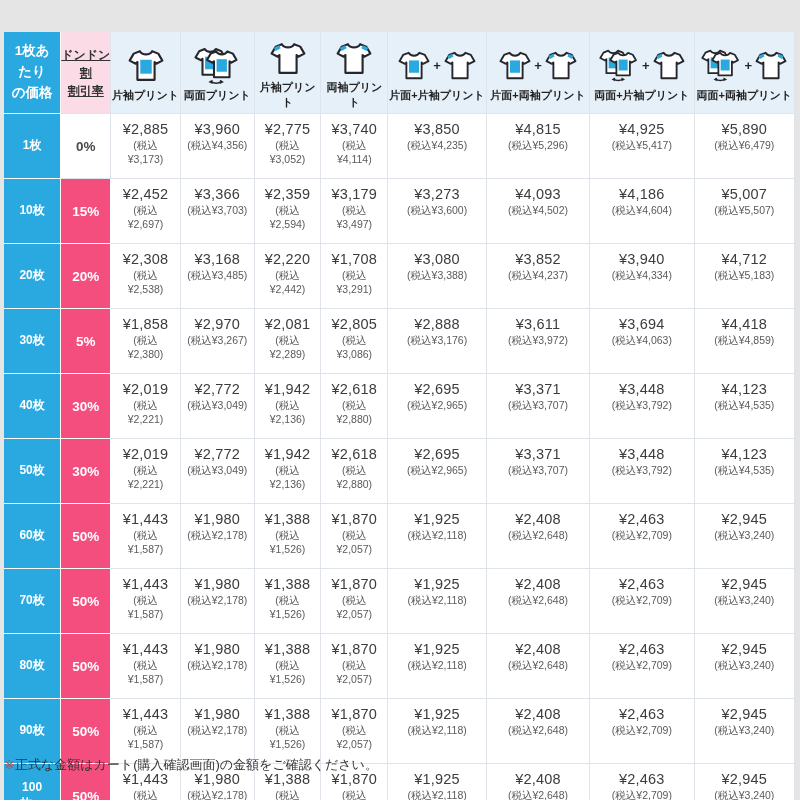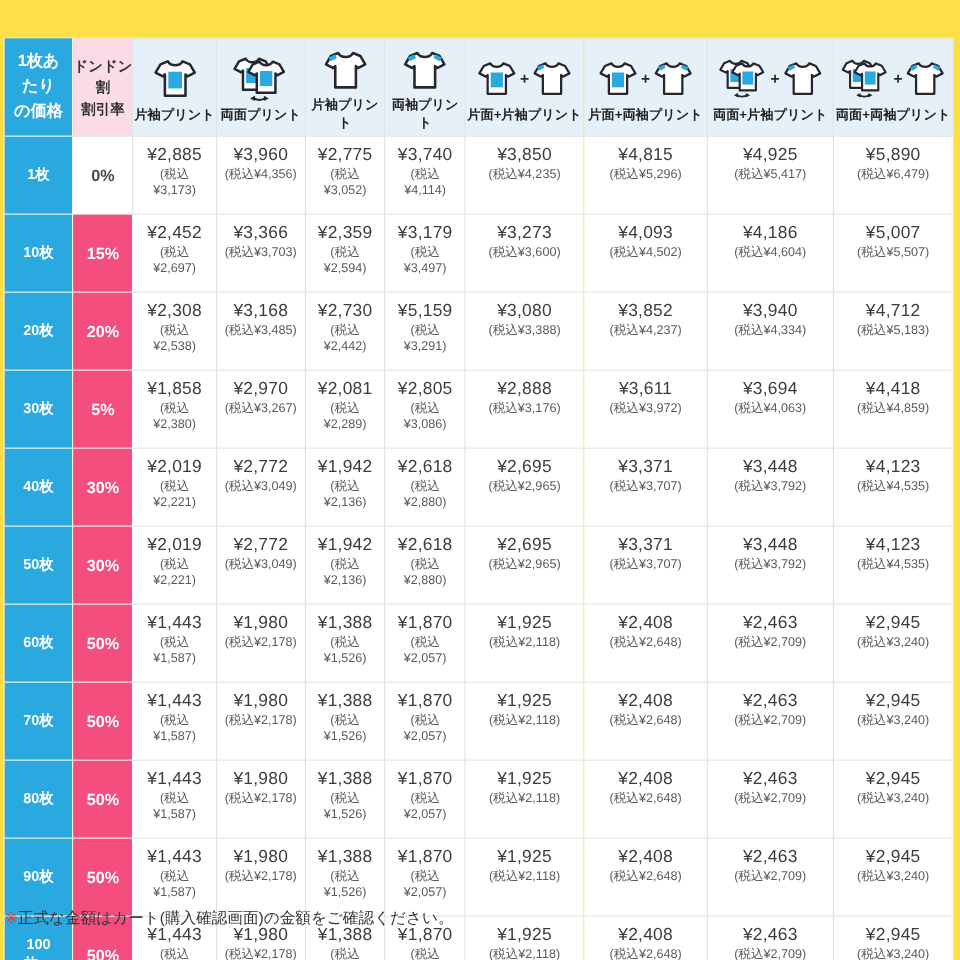--- a/index.html
+++ b/index.html
@@ -1,31 +1,31 @@
 <!DOCTYPE html>
 <html style="--blue: #29A9E0; --pink: #F44E7F; --pink-light: #FADBE6; --blue-light: #E6F0F8; --note-red: #E8382F;"><head>
 <meta charset="utf-8">
 <style>
   html,body{margin:0;padding:0;}
   body{
     width:800px;height:800px;background:#ffffff;
     font-family:"Liberation Sans","DejaVu Sans",sans-serif;
     overflow:hidden;
   }
-  .page{position:relative;width:800px;height:800px;background:#fde047;}
+  .page{position:relative;width:800px;height:800px;background:#e5e5e5;}
   .price-table{
     position:absolute;left:3px;top:31px;width:792px;
     border-collapse:separate;border-spacing:0;table-layout:fixed;
     border-top:1px solid #E0E6EC;border-left:1px solid #E0E6EC;
   }
   th,td{border-right:1px solid #DEE4EA;border-bottom:1px solid #DEE4EA;padding:0;text-align:center;}
   thead th{height:72px;vertical-align:middle;}
   .corner{font-weight:bold;white-space:pre-line;}
   .corner.blue{background:var(--blue,#29A9E0);color:#fff;font-size:13.5px;line-height:1.55;border-right-color:#fff;border-bottom-color:#fff;}
-  .corner.pinklight{background:var(--pink-light,#FADBE6);color:#333;font-size:12px;line-height:1.5;}
+  .corner.pinklight{background:var(--pink-light,#FADBE6);color:#333;font-size:12px;line-height:1.5;text-decoration:underline;}
   .colhead{background:var(--blue-light,#E6F0F8);}
   .colhead .icon{display:flex;justify-content:center;align-items:center;gap:3px;height:44px;padding-top:4px;}
   .colhead .collabel{display:block;font-size:11px;font-weight:bold;color:#222;padding-bottom:3px;letter-spacing:0px;}
   .plus{font-weight:bold;font-size:13px;color:#26272e;line-height:1;}
   tbody td{height:57px;background:#fff;}
   .qty{background:var(--blue,#29A9E0);color:#fff;font-size:12px;font-weight:bold;white-space:pre-line;line-height:1.3;vertical-align:middle;border-right-color:#fff;border-bottom-color:#fff;}
   .disc{font-size:13.5px;font-weight:bold;vertical-align:middle;}
   .disc.hl{background:var(--pink,#F44E7F);color:#fff;border-right-color:#fff;border-bottom-color:#fff;}
   .disc.nohl{background:#fff;color:#4a4a4a;}
   .pricecell{vertical-align:top;padding-top:7px;}
@@ -268,26 +268,26 @@
           <td class="pricecell">
             <div class="price">¥2,308</div>
             <div class="tax">(税込
 ¥2,538)</div>
           </td>
           <td class="pricecell">
             <div class="price">¥3,168</div>
             <div class="tax">(税込¥3,485)</div>
           </td>
           <td class="pricecell">
-            <div class="price">¥2,730</div>
+            <div class="price">¥2,220</div>
             <div class="tax">(税込
 ¥2,442)</div>
           </td>
           <td class="pricecell">
-            <div class="price">¥5,159</div>
+            <div class="price">¥1,708</div>
             <div class="tax">(税込
 ¥3,291)</div>
           </td>
           <td class="pricecell">
             <div class="price">¥3,080</div>
             <div class="tax">(税込¥3,388)</div>
           </td>
           <td class="pricecell">
             <div class="price">¥3,852</div>
             <div class="tax">(税込¥4,237)</div>

